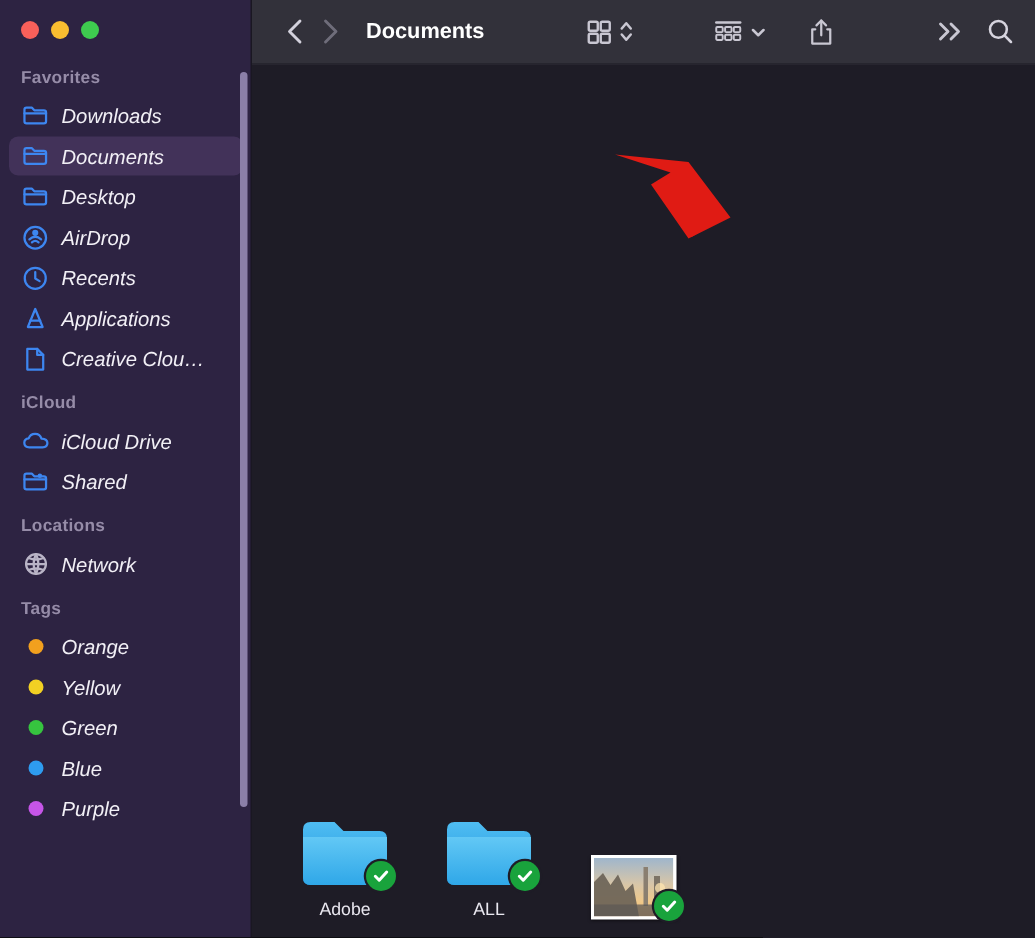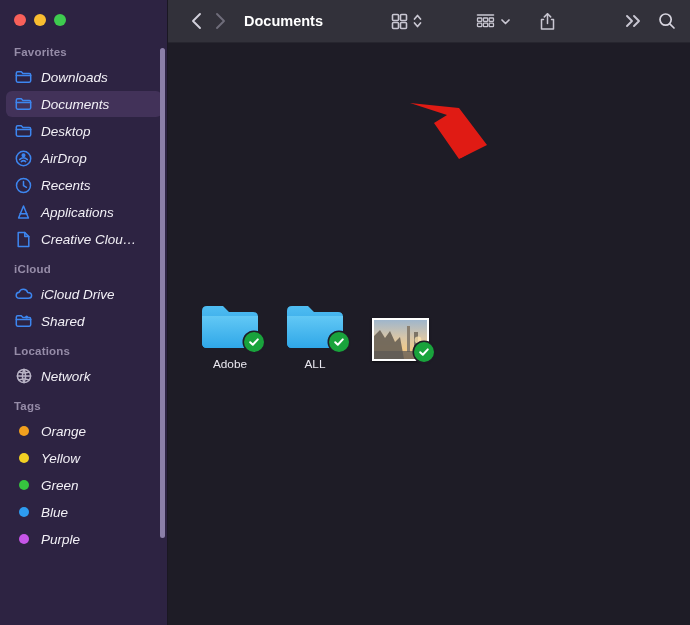--- a/index.html
+++ b/index.html
@@ -117,22 +117,22 @@
   .tb-spacer-c { width: 28px; }
   .tb-spacer-d { flex: 1 1 auto; }
   .tb-combo { display: flex; align-items: center; gap: 5px; }
 
   
   #filegrid {
     flex: 1 1 auto;
     position: relative;
     padding: 14px 0 12px 20px;
     display: flex;
-    align-items: center;
-    gap: 1px;
+    align-items: flex-end;
+    gap: 12px;
   }
   .file-cell {
     width: 84px;
     margin-right: 0;
     display: flex;
     flex-direction: column;
     align-items: center;
   }
   .file-ico-wrap {
     position: relative;

